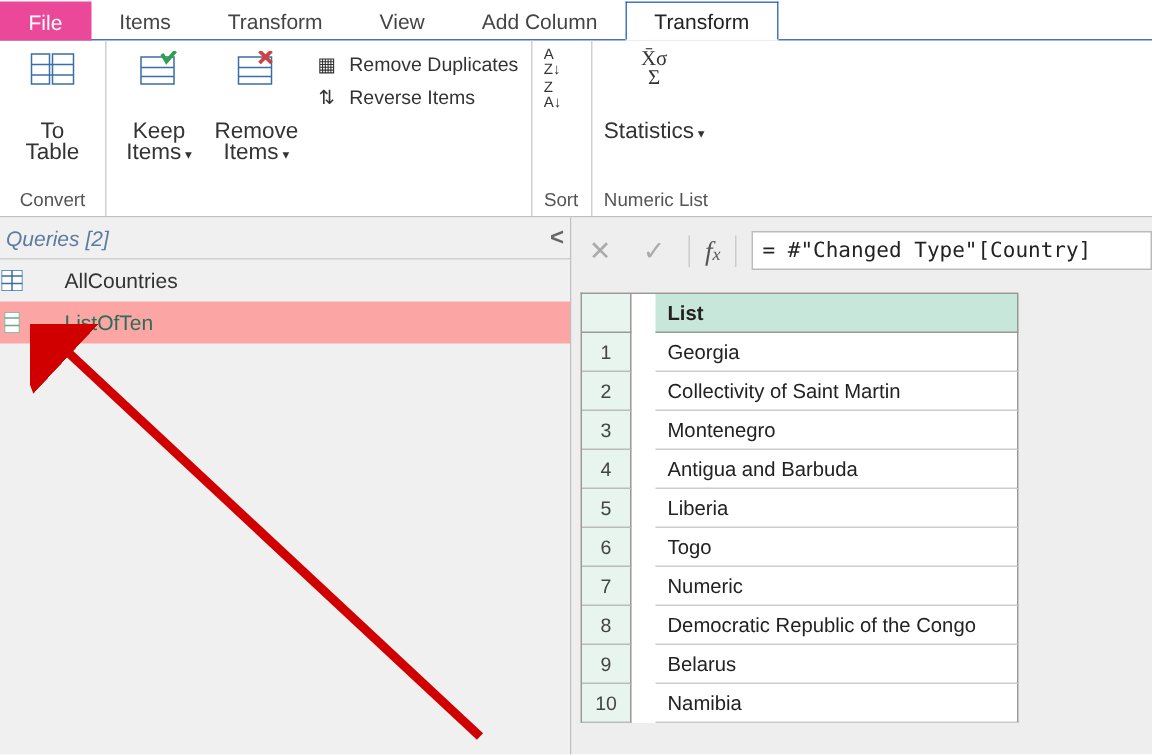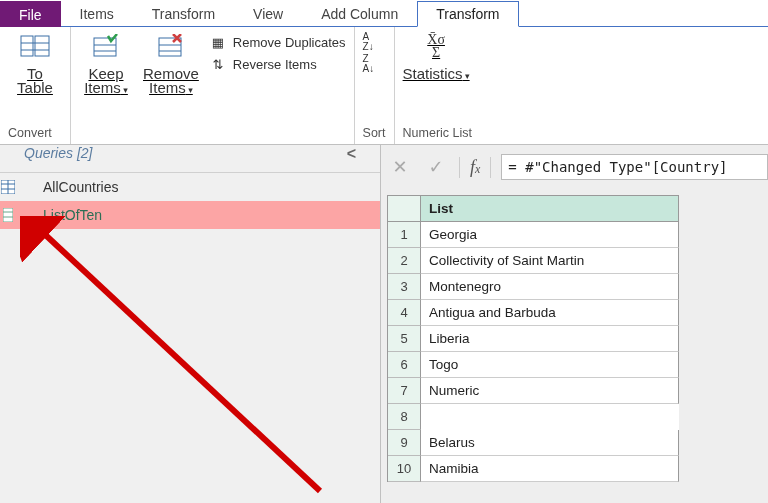--- a/index.html
+++ b/index.html
@@ -25,21 +25,21 @@
     padding: 4px 18px 0 18px;
     font-size: 14px;
     color: #444;
     border: 1px solid transparent;
     border-bottom: none;
     position: relative;
     top: 1px;
     cursor: pointer;
   }
   .tab.file {
-    background: #701a75;
+    background: #ec4899;
     color: #fff;
     padding-top: 5px;
   }
   .tab.active {
     border: 1px solid #4472c4;
     border-bottom: 1px solid #fff;
     color: #222;
     background: #fff;
   }
 
@@ -55,34 +55,33 @@
     border-right: 1px solid #d0d0d0;
     padding: 4px 8px 2px 8px;
   }
   .group-body {
     flex: 1;
     display: flex;
     align-items: flex-start;
     gap: 10px;
   }
   .group-label {
-    text-align: left;
+    text-align: center;
     font-size: 12.5px;
     color: #555;
     height: 18px;
     line-height: 18px;
   }
   .big {
     display: flex;
     flex-direction: column;
     align-items: center;
-    gap: 6px;
+    gap: 20px;
     min-width: 54px;
     cursor: pointer;
-    text-decoration: underline;
   }
   .big .icon { height: 30px; display: flex; align-items: center; justify-content: center; }
   .big .cap { font-size: 15px; color: #333; text-align: center; line-height: 14px; }
   .drop::after {
     content: " ▾";
     font-size: 9px;
     color: #333;
   }
   .mini {
     display: flex;
@@ -104,22 +103,23 @@
 
   
   .queries {
     width: 381px;
     border-right: 1px solid #c0c0c0;
     background: #f0f0f0;
   }
   .queries-head {
     height: 28px;
     display: flex;
+    align-items: center;
     justify-content: space-between;
-    padding: 0 24px;
+    padding: 0 4px;
     color: #5b7ca0;
     font-style: italic;
     font-size: 14px;
     border-bottom: 1px solid #d0d0d0;
   }
   .queries-head .caret { font-style: normal; color: #666; font-size: 16px; font-weight: bold; }
   .qitem {
     height: 28px;
     display: flex;
     align-items: center;
@@ -174,21 +174,21 @@
   }
 
   .grid {
     margin-top: 12px;
     border: 1px solid #999;
     border-right: none;
     border-bottom: none;
     background: #fff;
     width: 292px;
   }
-  .grid .row { display: flex; }
+  .grid .row { display: flex; gap: 16px; }
   .grid .idx {
     width: 33px;
     background: #e8f4ee;
     border-right: 1px solid #999;
     border-bottom: 1px solid #bbb;
     text-align: center;
     font-size: 13px;
     color: #444;
     height: 26px;
     line-height: 26px;
@@ -396,20 +396,21 @@
       <div class="row">
           <div class="idx">6</div>
           <div class="cell">Togo</div>
         </div>
       <div class="row">
           <div class="idx">7</div>
           <div class="cell">Numeric</div>
         </div>
       <div class="row">
           <div class="idx">8</div>
+          <div class="cell">Democratic Republic of the Congo</div>
         </div>
       <div class="row">
           <div class="idx">9</div>
           <div class="cell">Belarus</div>
         </div>
       <div class="row">
           <div class="idx">10</div>
           <div class="cell">Namibia</div>
         </div>
     </div>

